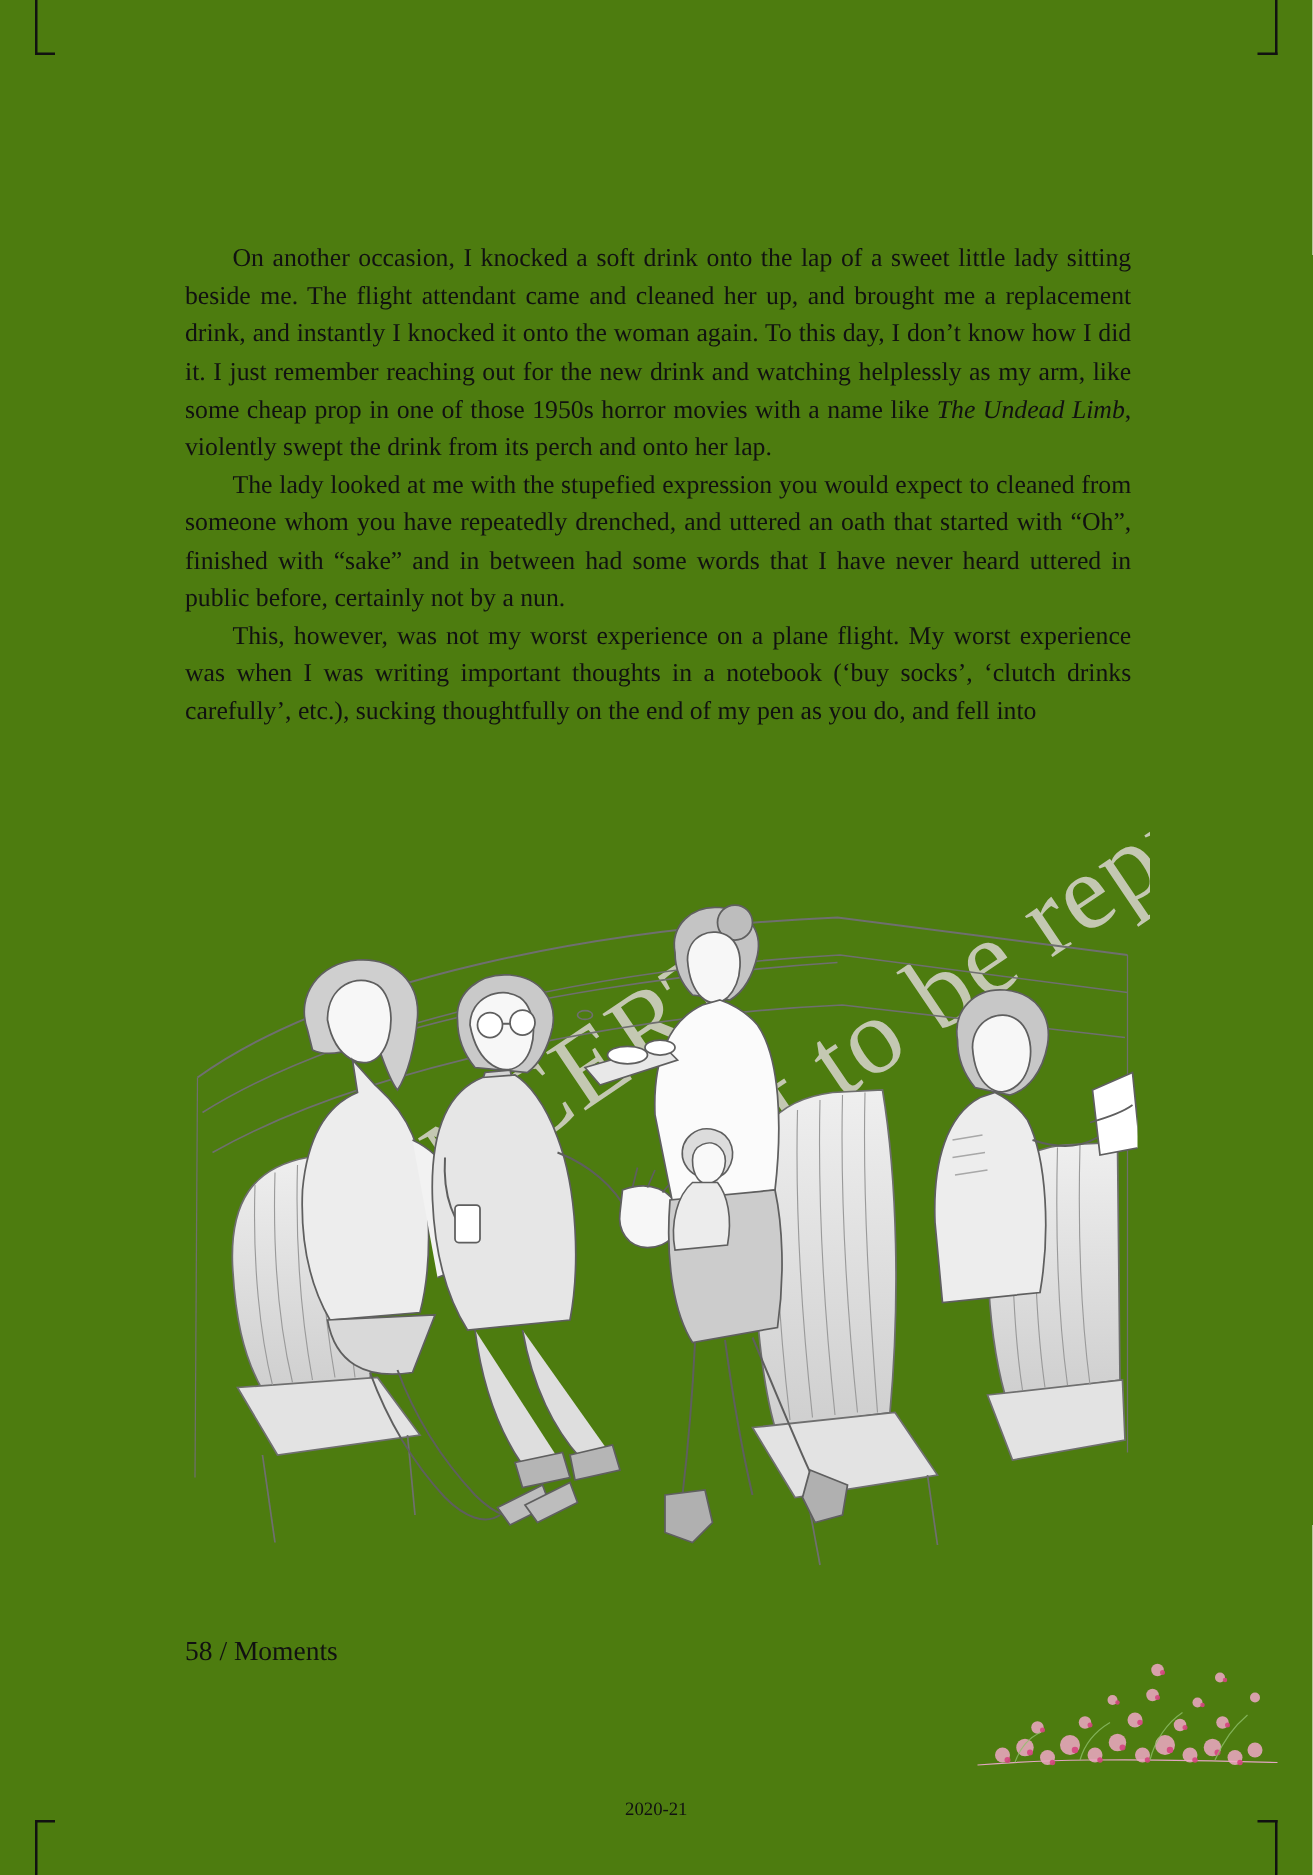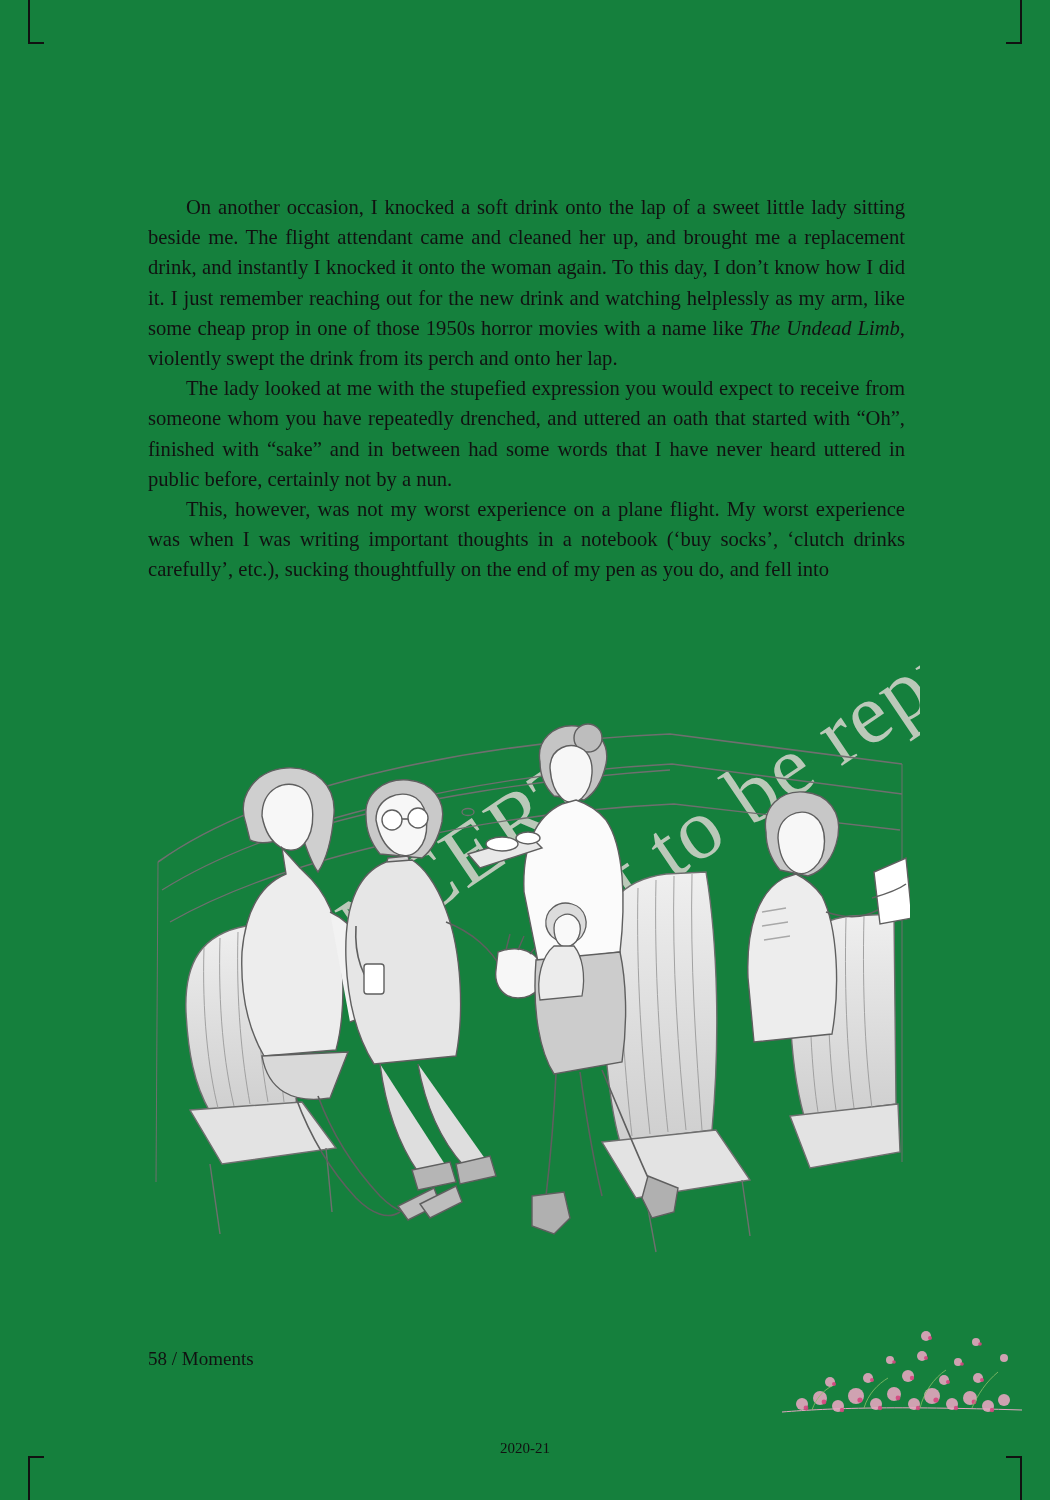--- a/index.html
+++ b/index.html
@@ -4,21 +4,21 @@
 <style>
   html, body {
     margin: 0;
     padding: 0;
     background: #ffffff;
   }
   .page {
     position: relative;
     width: 1050px;
     height: 1500px;
-    background: #15803d;
+    background: #4d7c0f;
     overflow: hidden;
     font-family: "Liberation Serif", serif;
   }
 
   
   .crop {
     position: absolute;
     border-color: #111;
     border-style: solid;
     border-width: 0;
@@ -78,22 +78,22 @@
     white-space: nowrap;
     opacity: .85;
   }
   .wm1 { left: 110px; top: 330px; }
   .wm2 { left: 345px; top: 170px; }
 
   
   .page-footer {
     position: absolute;
     left: 148px;
-    top: 1348px;
-    font-size: 19px;
+    top: 1308px;
+    font-size: 22px;
     color: #111;
   }
   .year-line {
     position: absolute;
     left: 0;
     right: 0;
     top: 1440px;
     text-align: center;
     font-size: 15px;
     color: #111;
@@ -118,21 +118,21 @@
   <div class="crop tl"></div>
   <div class="crop tr"></div>
   <div class="crop bl"></div>
   <div class="crop br"></div>
 
   <div class="body-text">
     <p>
       <span>On another occasion, I knocked a soft drink onto the lap of a sweet little lady sitting beside me. The flight attendant came and cleaned her up, and brought me a replacement drink, and instantly I knocked it onto the woman again. To this day, I don’t know how I did it. I just remember reaching out for the new drink and watching helplessly as my arm, like some cheap prop in one of those 1950s horror movies with a name like </span><span class="ital">The Undead Limb</span><span>, violently swept the drink from its perch and onto her lap.</span>
     </p>
     <p>
-      <span>The lady looked at me with the stupefied expression you would expect to receive from someone whom you have repeatedly drenched, and uttered an oath that started with “Oh”, finished with “sake” and in between had some words that I have never heard uttered in public before, certainly not by a nun.</span>
+      <span>The lady looked at me with the stupefied expression you would expect to cleaned from someone whom you have repeatedly drenched, and uttered an oath that started with “Oh”, finished with “sake” and in between had some words that I have never heard uttered in public before, certainly not by a nun.</span>
     </p>
     <p>
       <span>This, however, was not my worst experience on a plane flight. My worst experience was when I was writing important thoughts in a notebook (‘buy socks’, ‘clutch drinks carefully’, etc.), sucking thoughtfully on the end of my pen as you do, and fell into</span>
     </p>
   </div>
 
   <div class="watermark">
     <span class="wm1">© NCERT</span>
     <span class="wm2">not to be republished</span>
   </div>

